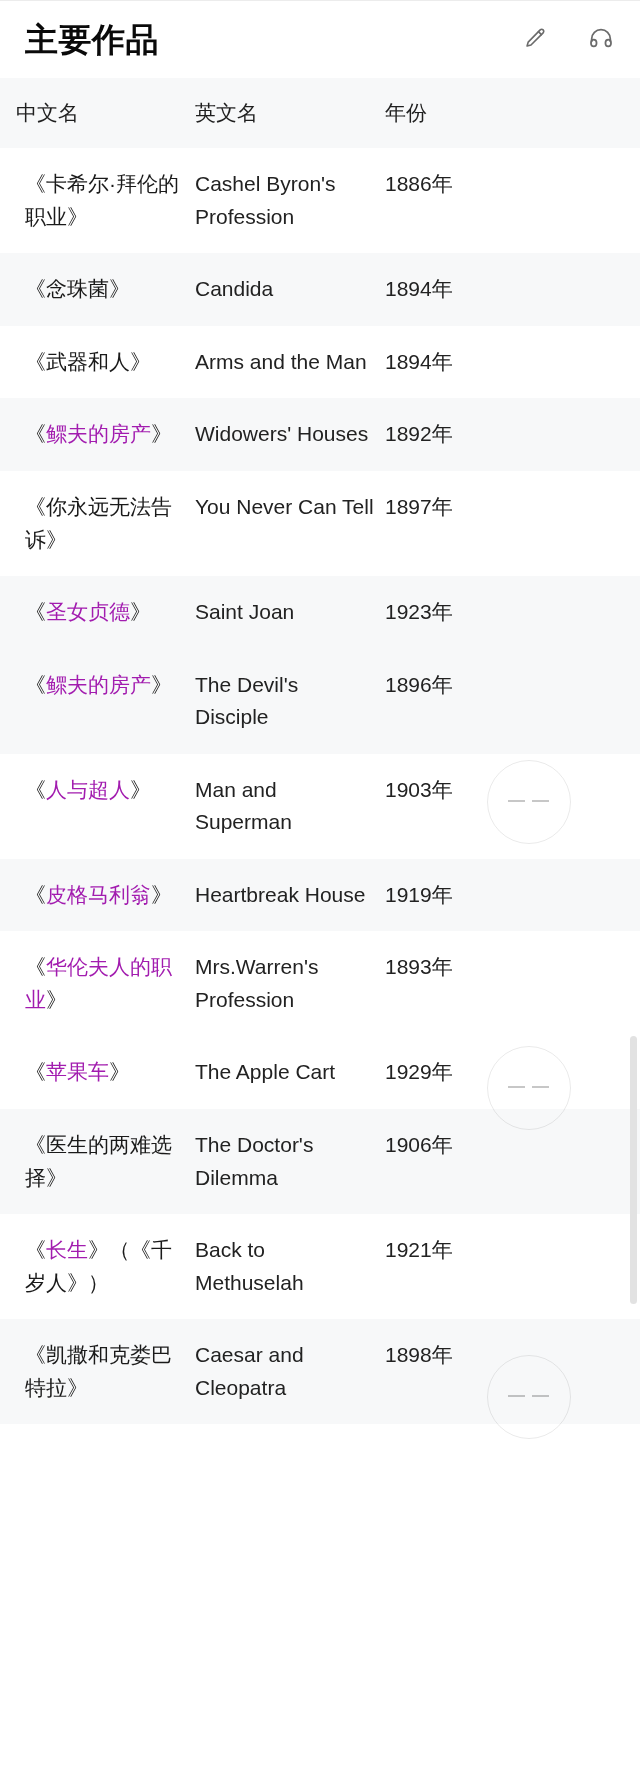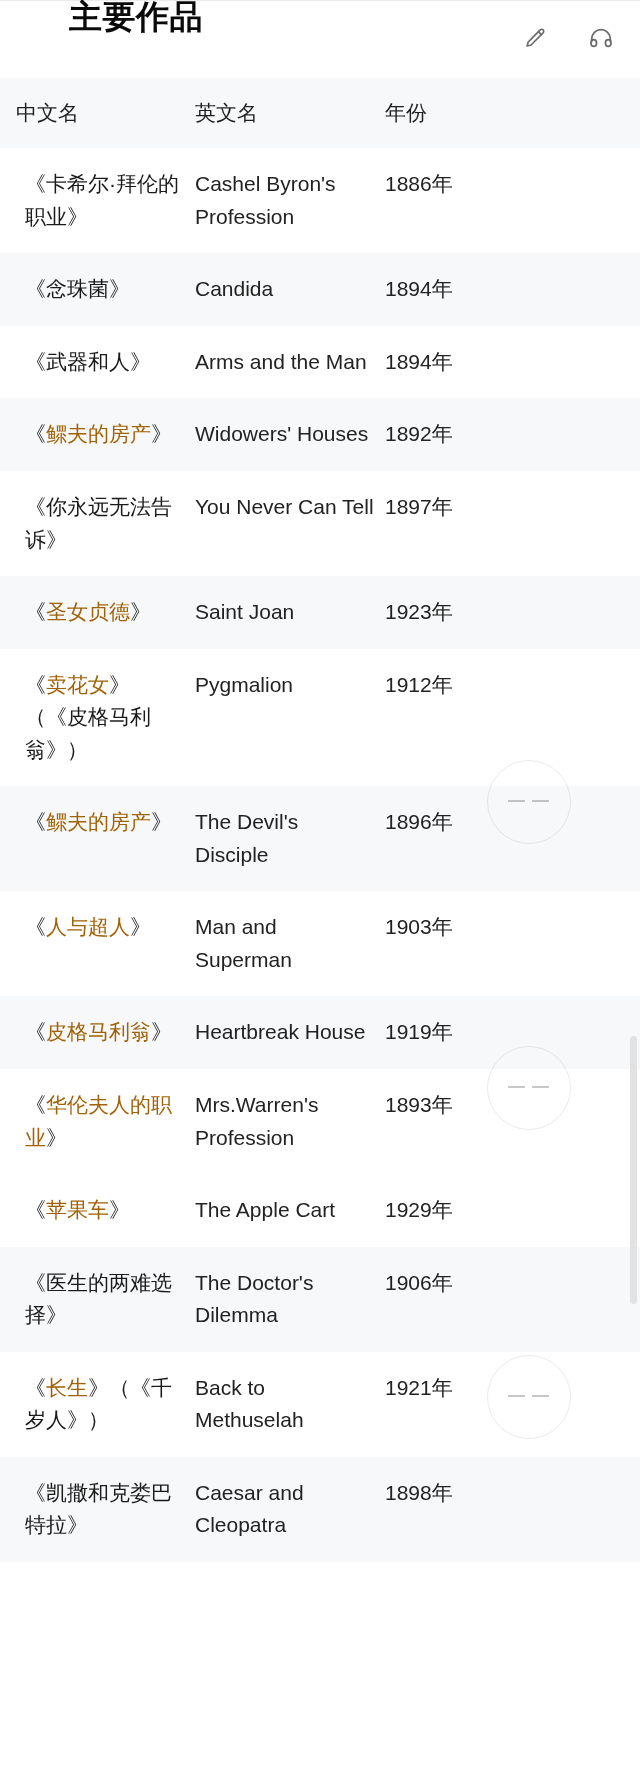--- a/index.html
+++ b/index.html
@@ -24,22 +24,22 @@
     top: 0; left: 0;
     width: 640px; height: 1px;
     background: #ececec;
   }
 
   
   .section-header {
     position: relative;
     height: 78px;
     display: flex;
+    align-items: center;
     padding: 0 22px 0 25px;
-    margin-left: 44px;
   }
   .section-title {
     font-size: 33px;
     font-weight: 700;
     color: #0a0a0a;
     letter-spacing: 0.5px;
     line-height: 1;
     flex: 1;
   }
   .header-actions {
@@ -92,21 +92,21 @@
   .works-table tbody td:first-child { padding-left: 25px; }
 
   .works-table tbody tr.odd  td { background: #ffffff; margin-left: 12px; }
   .works-table tbody tr.even td { background: #f7f8f9; }
 
   .cn-cell  { color: #1a1a1a; }
   .en-cell  { color: #3c3c3c; }
   .yr-cell  { color: #2a2a2a; white-space: nowrap; }
 
   a.wlink {
-    color: #a16207;
+    color: #a21caf;
     text-decoration: none;
   }
   .bracket { color: #1a1a1a; }
 
   
   .watermark {
     position: absolute;
     width: 84px; height: 84px;
     border-radius: 50%;
     border: 1.5px solid rgba(0,0,0,0.085);
@@ -211,25 +211,20 @@
         <tr class="odd">
           <td class="cn-cell"><span class="bracket">《</span><span class="bracket">你永远无法告诉》</span></td>
           <td class="en-cell">You Never Can Tell</td>
           <td class="yr-cell">1897年</td>
         </tr>
         <tr class="even">
           <td class="cn-cell"><span class="bracket">《</span><a class="wlink" href="#">圣女贞德</a><span class="bracket">》</span></td>
           <td class="en-cell">Saint Joan</td>
           <td class="yr-cell">1923年</td>
         </tr>
-        <tr class="odd">
-          <td class="cn-cell"><span class="bracket">《</span><a class="wlink" href="#">卖花女</a><span class="bracket">》（《皮格马利翁》）</span></td>
-          <td class="en-cell">Pygmalion</td>
-          <td class="yr-cell">1912年</td>
-        </tr>
         <tr class="even">
           <td class="cn-cell"><span class="bracket">《</span><a class="wlink" href="#">鳏夫的房产</a><span class="bracket">》</span></td>
           <td class="en-cell">The Devil's Disciple</td>
           <td class="yr-cell">1896年</td>
         </tr>
         <tr class="odd">
           <td class="cn-cell"><span class="bracket">《</span><a class="wlink" href="#">人与超人</a><span class="bracket">》</span></td>
           <td class="en-cell">Man and Superman</td>
           <td class="yr-cell">1903年</td>
         </tr>

